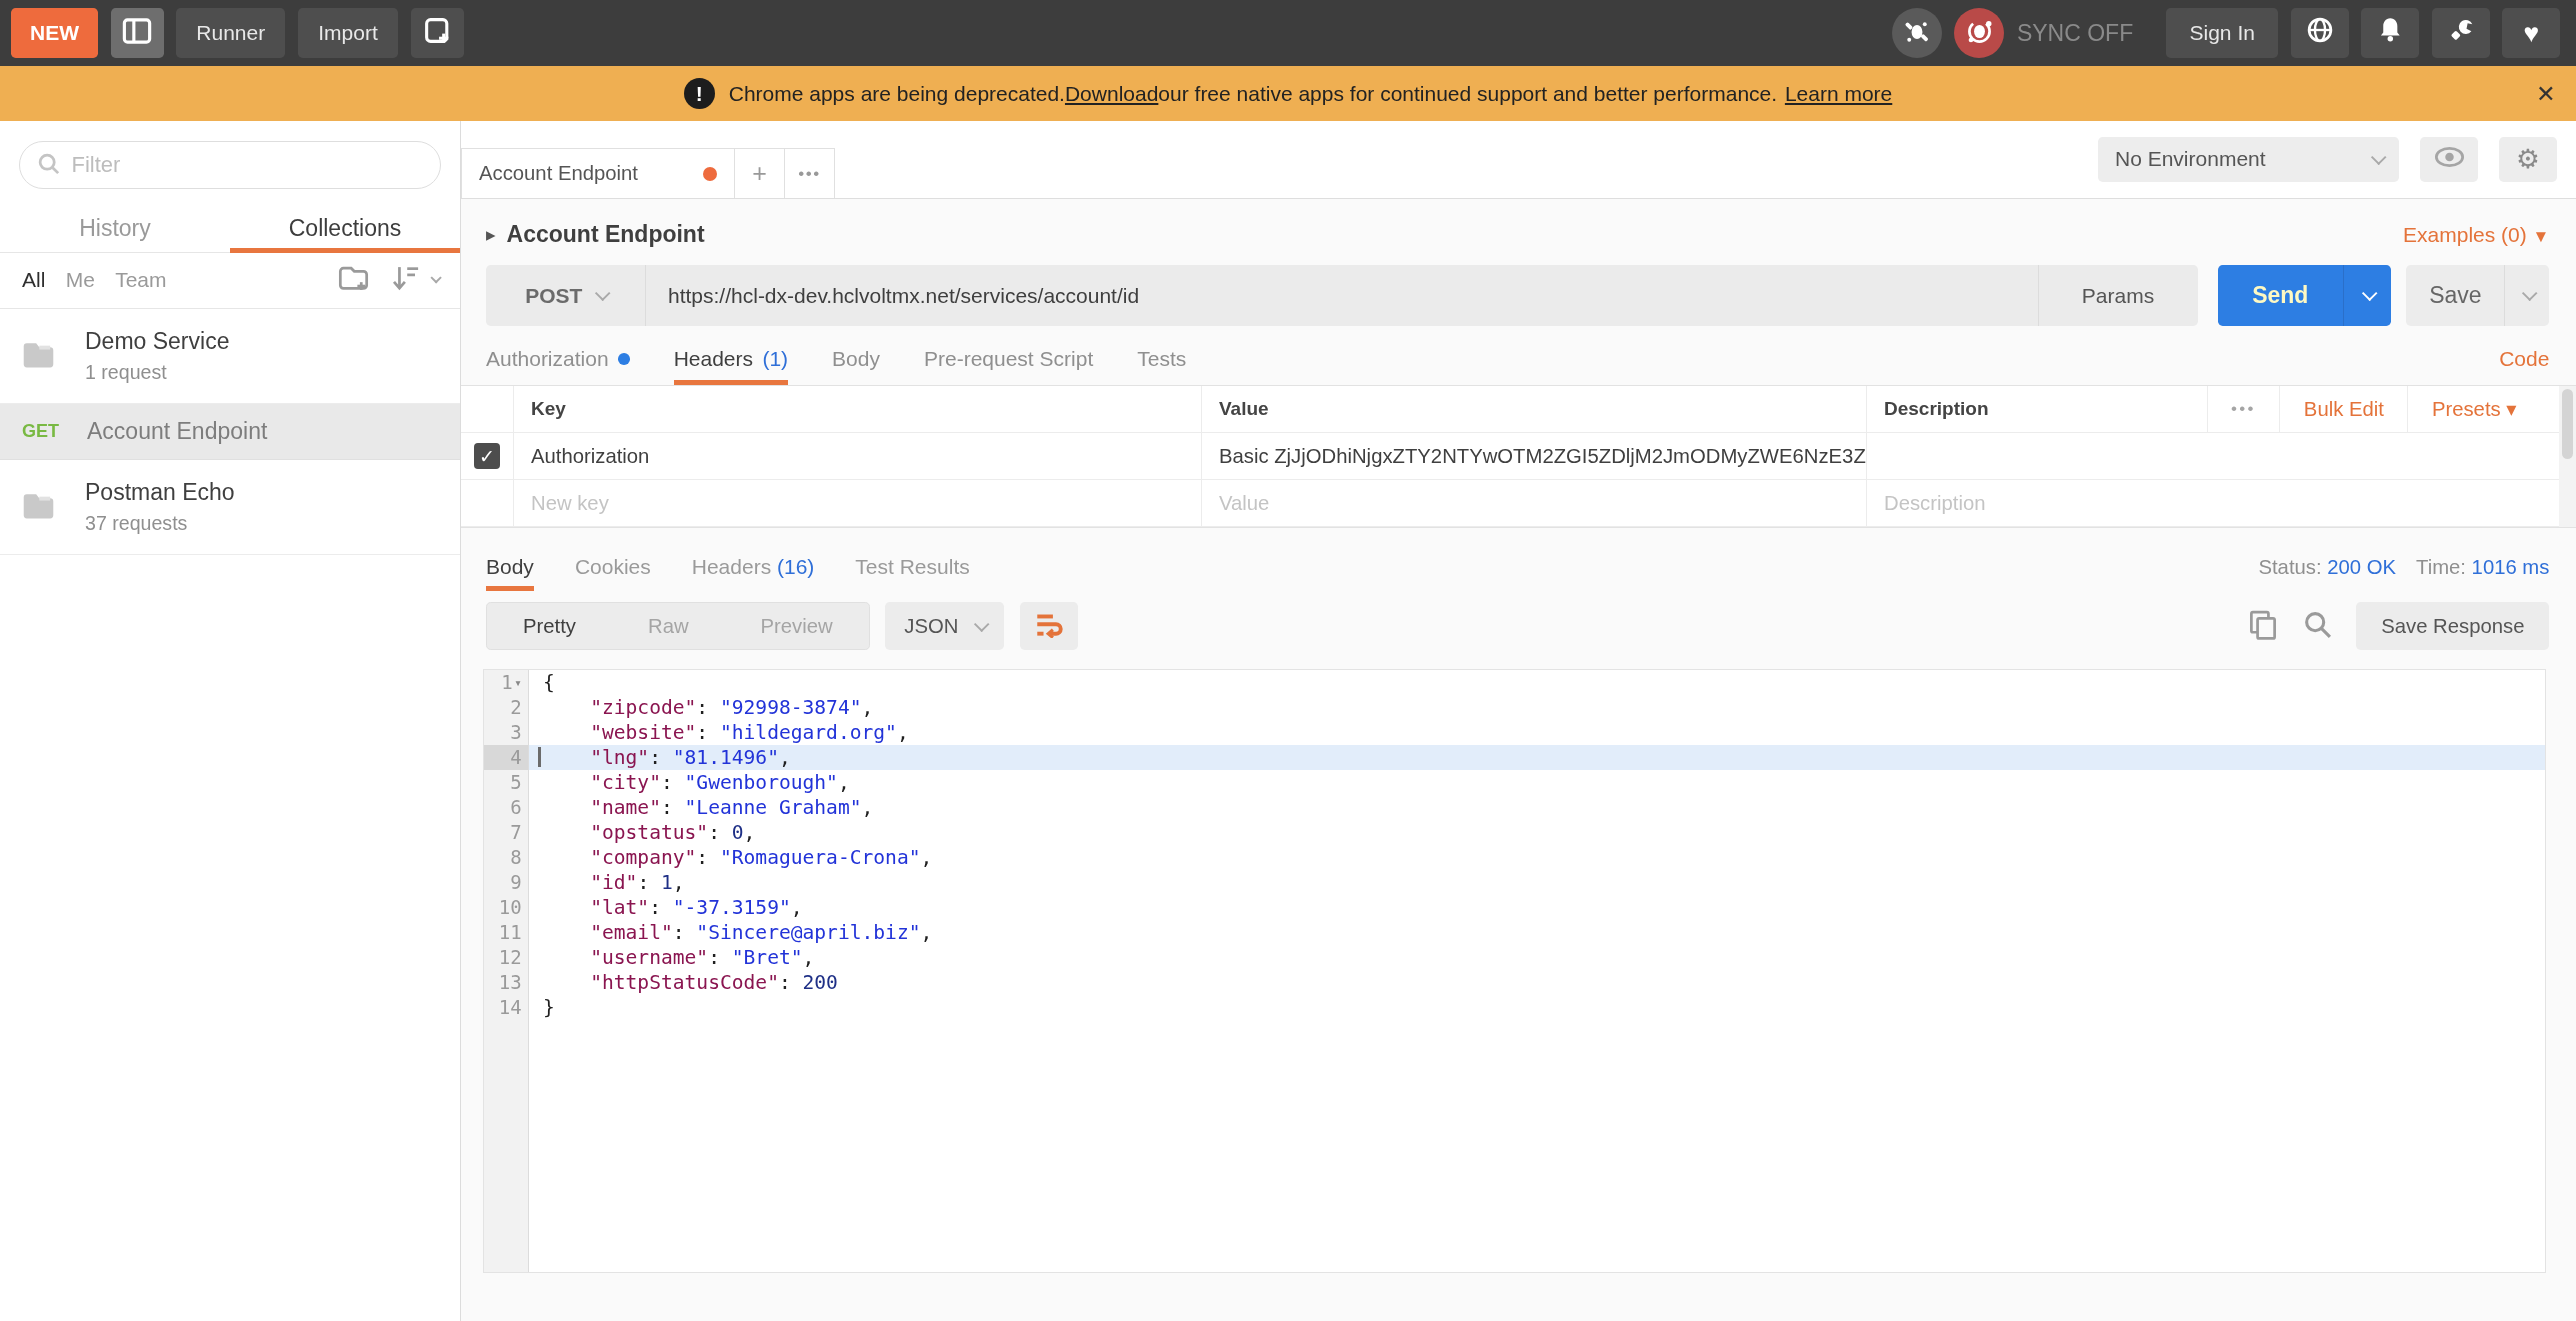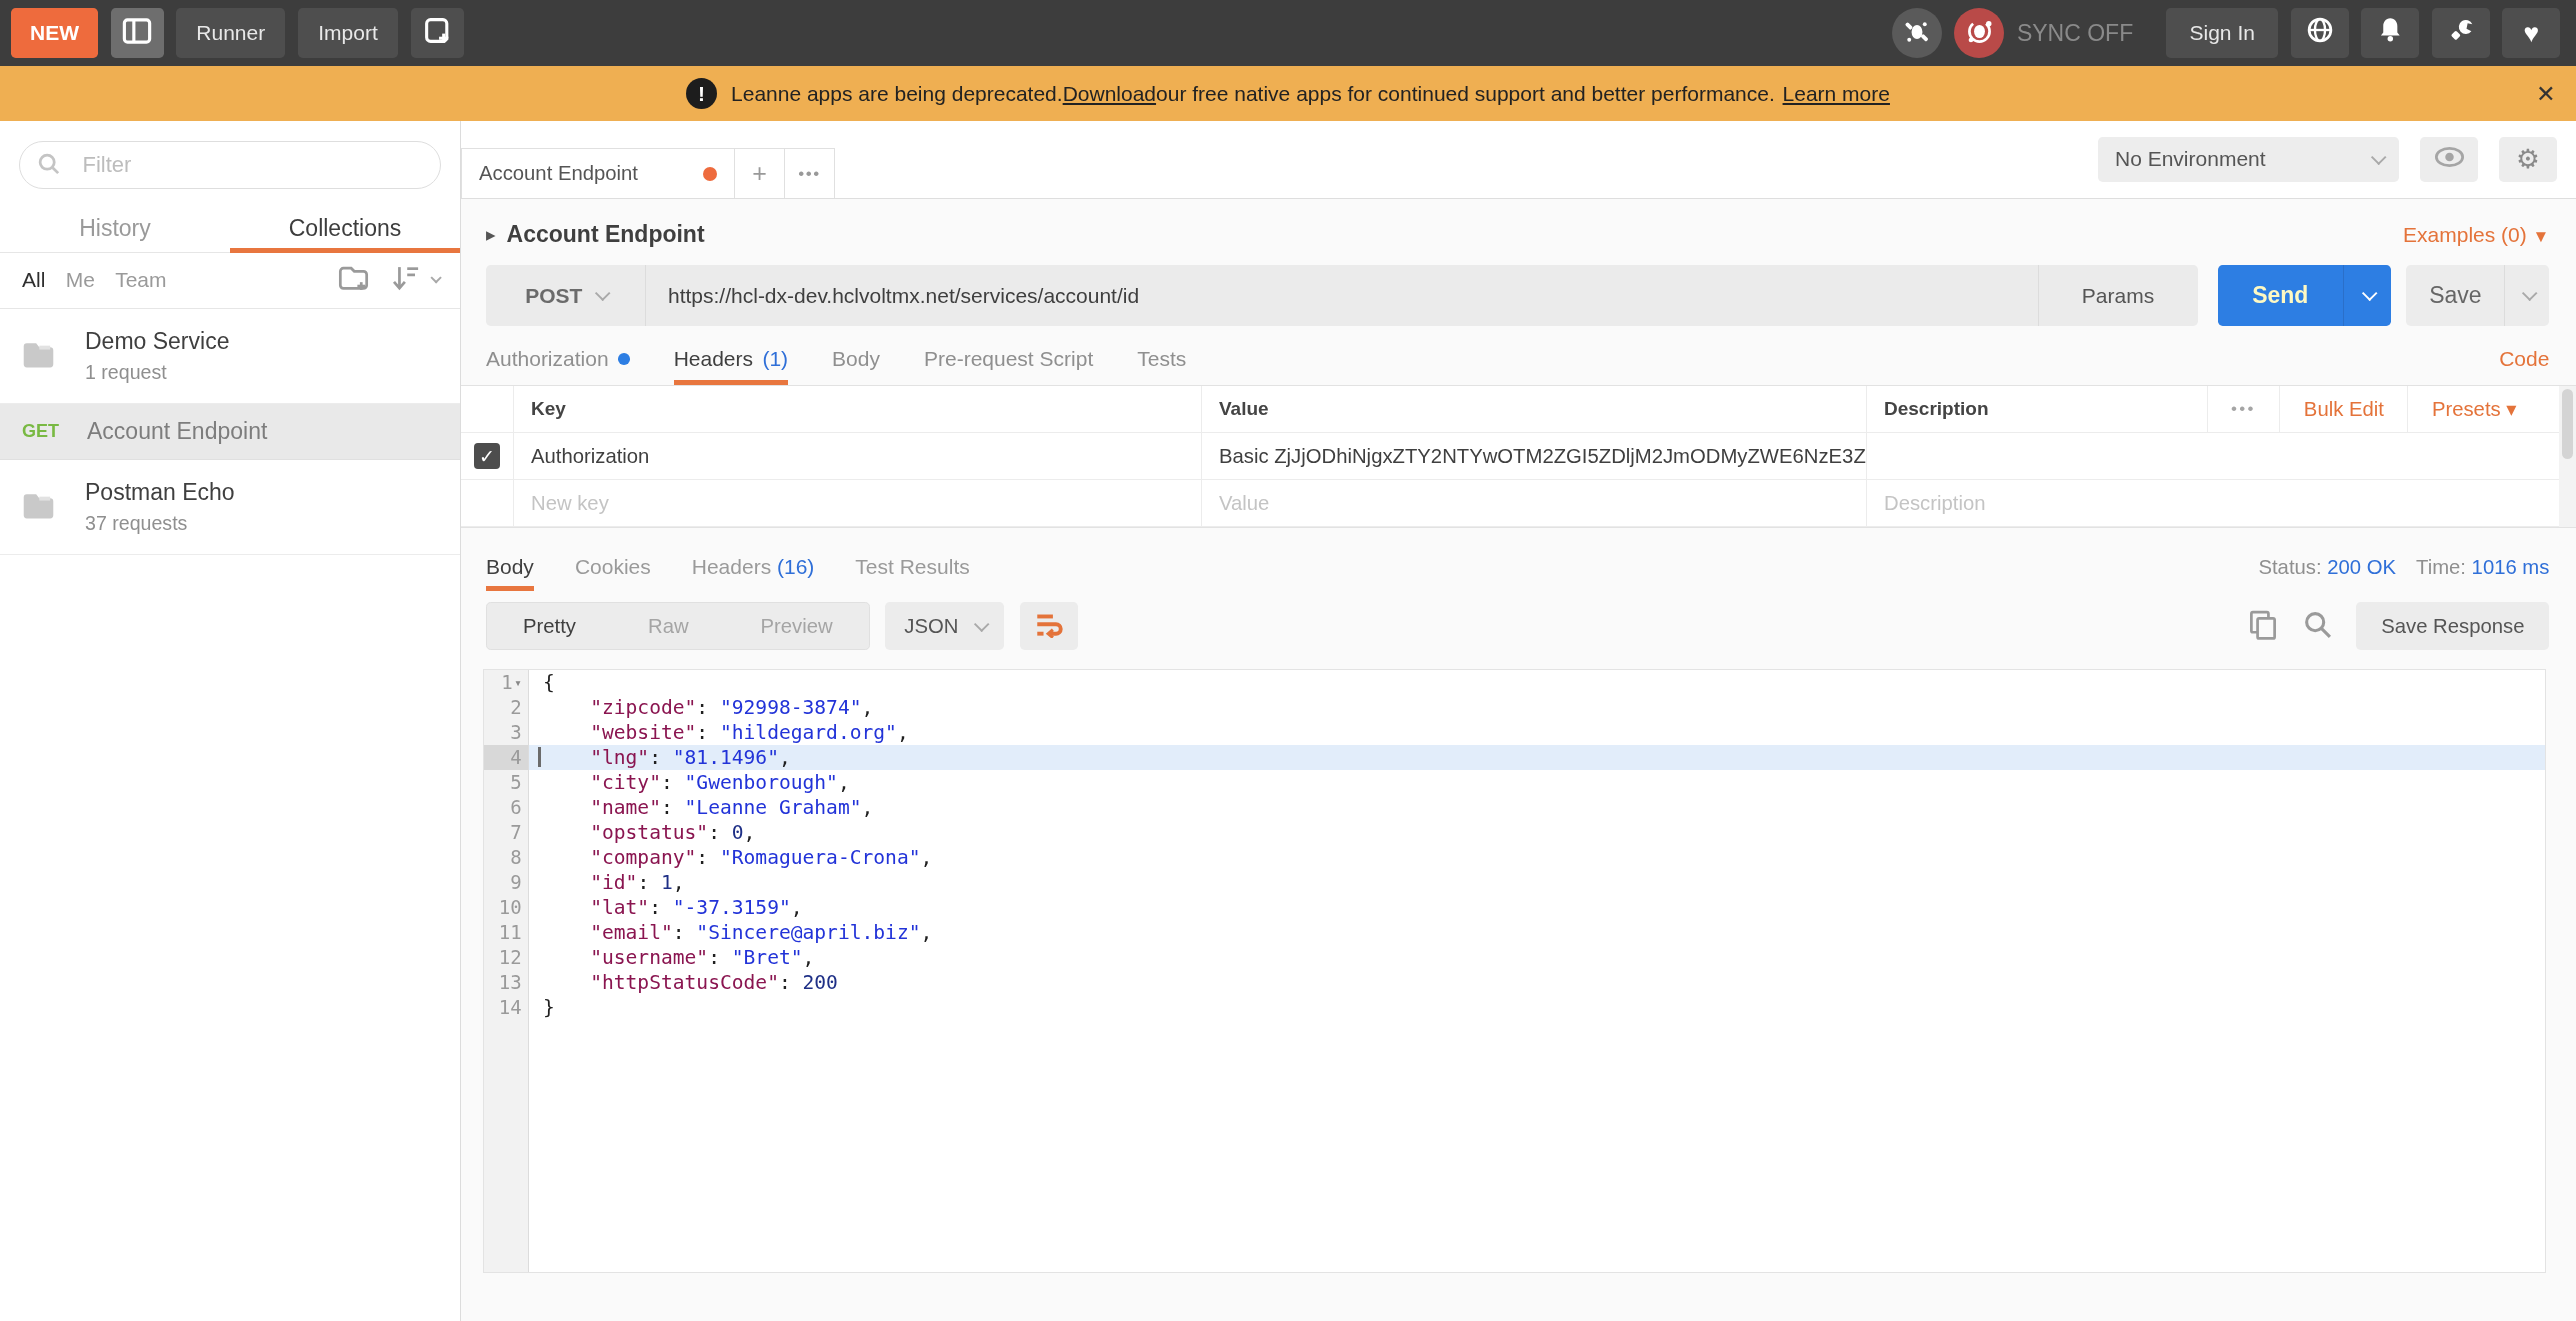--- a/index.html
+++ b/index.html
@@ -42,21 +42,21 @@
   .banner a { color: #222; text-decoration: underline; cursor: pointer; }
   .banner .lm { margin-left: 7.8px; }
   .banner .close { position: absolute; right: 20.3px; font-size: 23.5px; color: #333; cursor: pointer; }
 
   
   .main { display: flex; height: 1201px; }
 
   
   .sidebar { width: 461px; flex: none; background: #fff; border-right: 1.6px solid #dcdcdc; }
   .filter-wrap { margin: 20.3px 19px 15.6px 19px; height: 48px; border: 1.6px solid #dedede;
-    border-radius: 25px; display: flex; align-items: center; padding: 0 17px; gap: 22px; }
+    border-radius: 25px; display: flex; align-items: center; padding: 0 17px; gap: 11px; }
   .filter-wrap svg { flex: none; }
   .filter-wrap input { border: none; outline: none; font-size: 22px; color: #555;
     width: 100%; background: transparent; font-family: inherit; }
   .filter-wrap input::placeholder { color: #bdbdbd; }
   .sb-tabs { display: flex; height: 48px; border-bottom: 1.6px solid #e6e6e6; }
   .sb-tab { width: 50%; display: flex; align-items: center; justify-content: center;
     font-size: 23px; color: #9a9a9a; position: relative; cursor: pointer; }
   .sb-tab.active { color: #3d3d3d; }
   .sb-tab.active::after { content: ""; position: absolute; bottom: -1.6px; left: 0;
     width: 100%; height: 5.5px; background: #e8763f; }
@@ -300,21 +300,21 @@
       </span>
     </div>
     <div class="tb-ic">
       <span>♥</span>
     </div>
   </div>
 </div>
 
 <div class="banner">
   <span class="warn">!</span>
-  <span>Leanne apps are being deprecated. </span>
+  <span>Chrome apps are being deprecated. </span>
   <a>Download</a>
   <span> our free native apps for continued support and better performance. </span>
   <a class="lm">Learn more</a>
   <span class="close">✕</span>
 </div>
 
 <div class="main">
 
   <div class="sidebar">
     <div class="filter-wrap">

